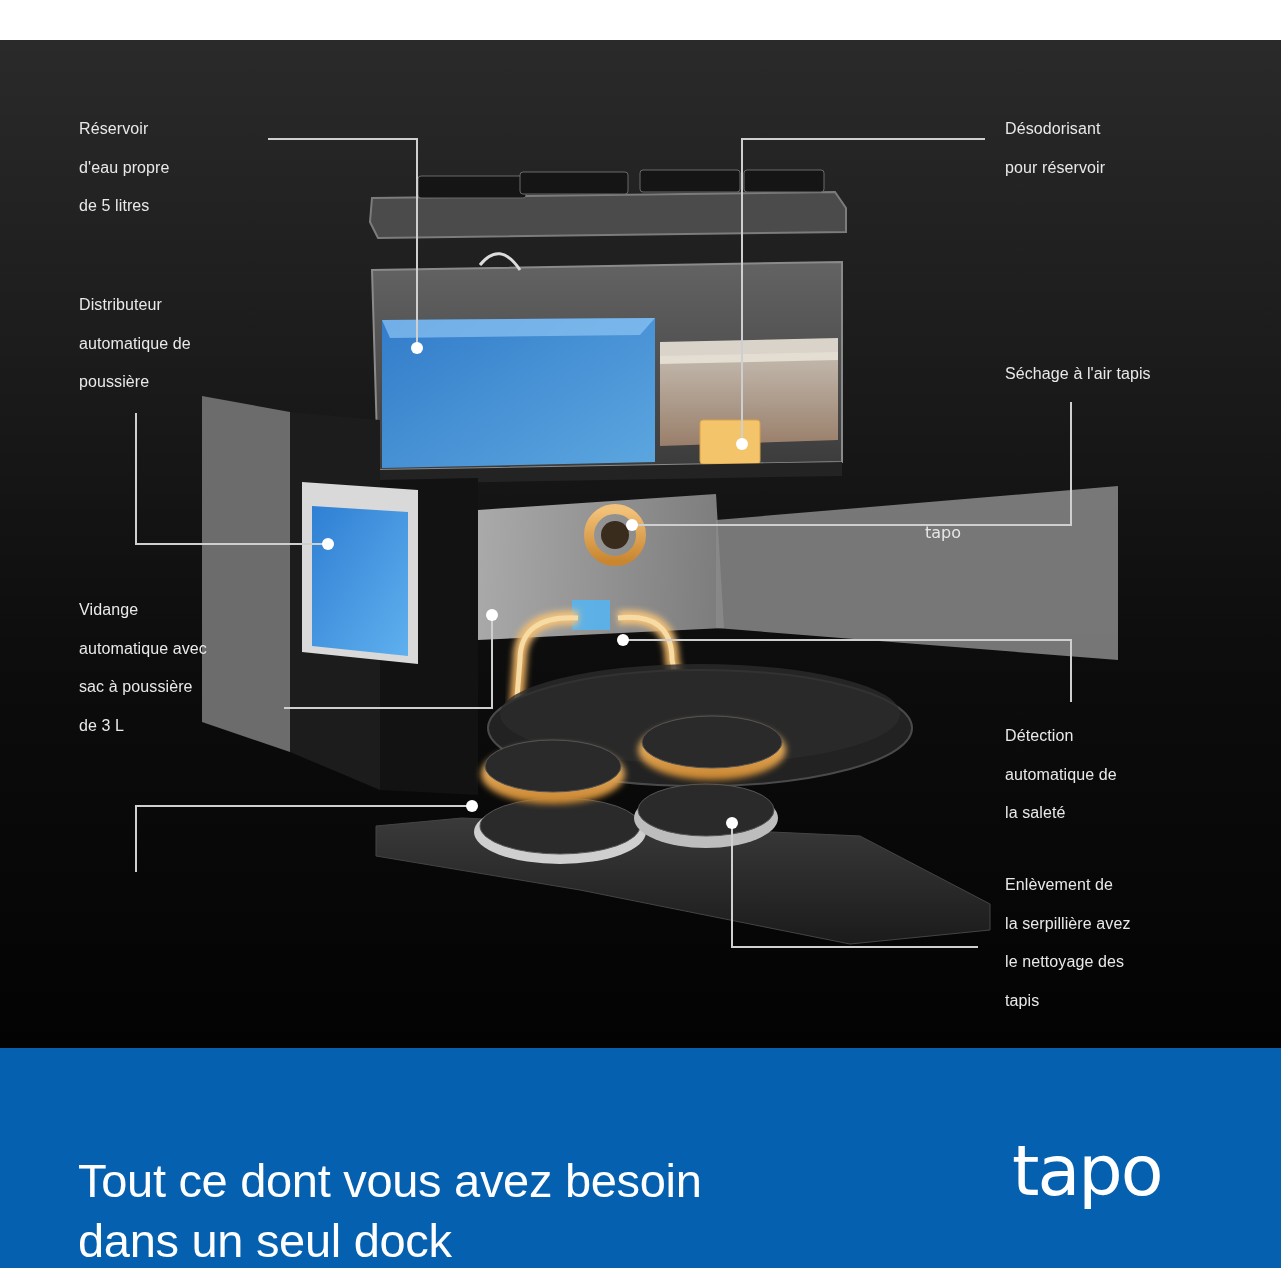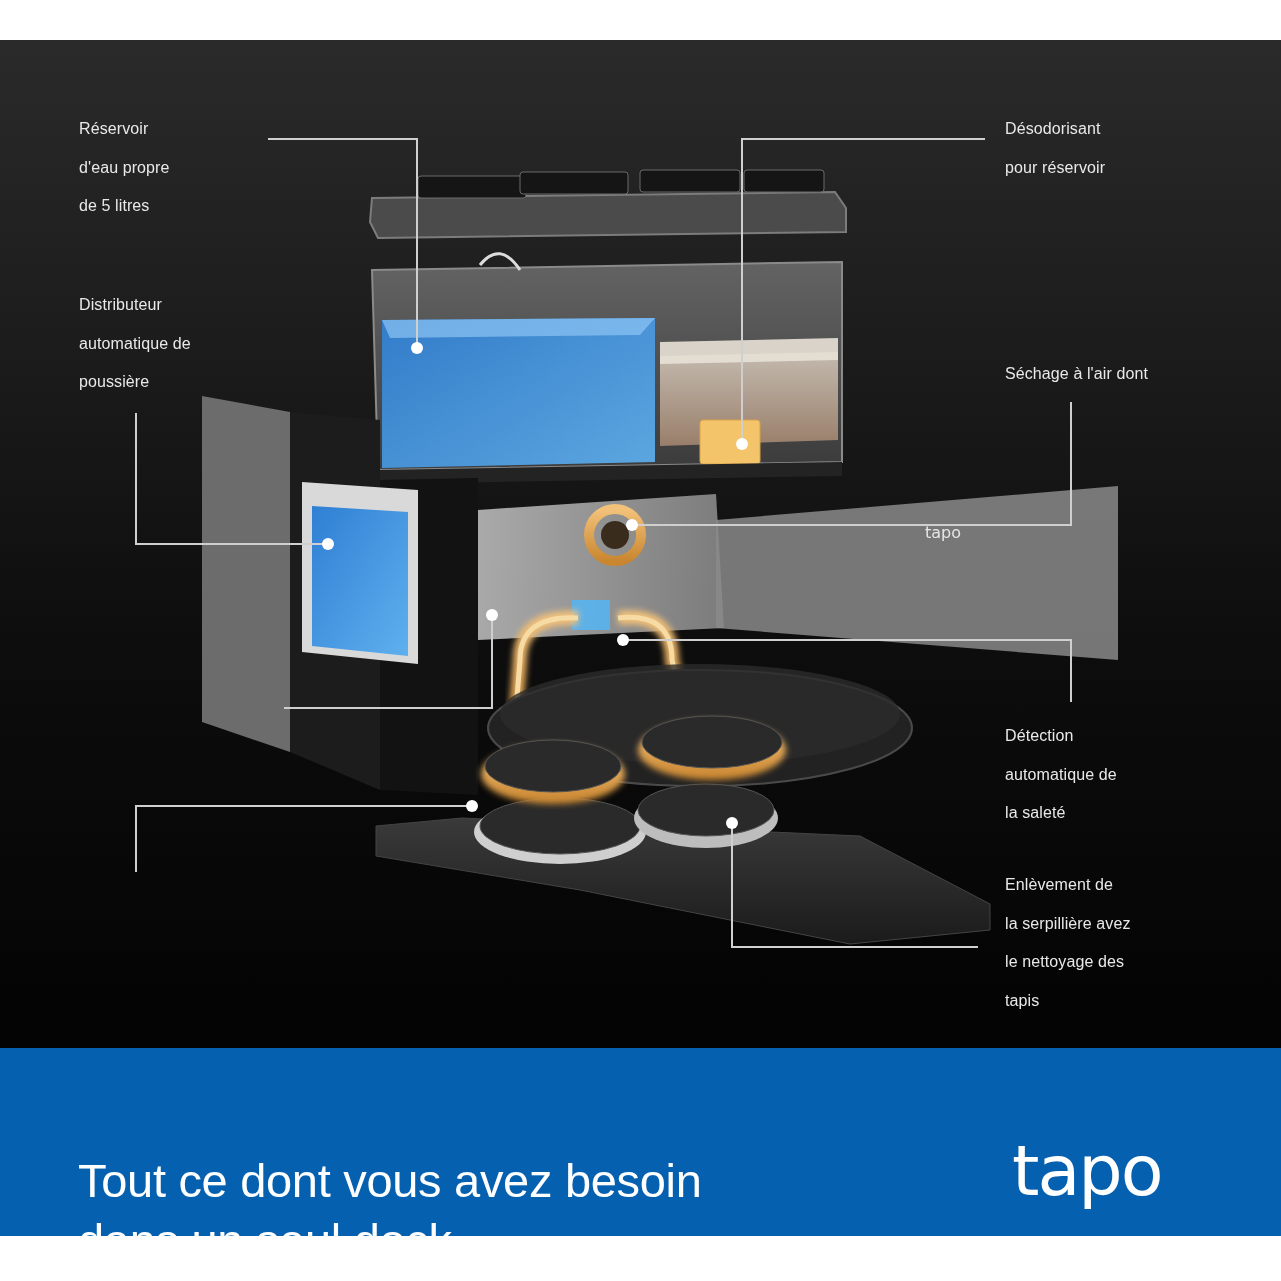--- a/index.html
+++ b/index.html
@@ -12,21 +12,21 @@
     position: absolute; left: 0; top: 40px; width: 1281px; height: 1008px;
     background: linear-gradient(180deg, #2a2a2a 0%, #1c1c1c 30%, #0d0d0d 60%, #030303 100%);
     overflow: hidden;
   }
   .hero svg.art { position: absolute; left: 0; top: 0; }
   .label {
     position: absolute; color: #e9e9e9; font-size: 16px; line-height: 38.5px;
     letter-spacing: 0.1px; white-space: pre-line;
   }
   .banner {
-    position: absolute; left: 0; top: 1048px; width: 1281px; height: 188px;
+    position: absolute; left: 0; top: 1048px; width: 1281px; height: 220px;
     background: #0560b0;
   }
   .banner-title {
     position: absolute; left: 78px; top: 72px; color: #ffffff;
     font-size: 47px; line-height: 60px; font-weight: normal;
     white-space: pre-line; letter-spacing: -0.3px;
   }
   .banner-logo {
     position: absolute; left: 1012px; top: 88px; color: #ffffff;
     font-size: 70px; line-height: 70px; letter-spacing: -2px;
@@ -152,21 +152,25 @@
   </svg>
 
   <div class="label" style="left:79px; top:70px;">Réservoir
 d'eau propre
 de 5 litres</div>
   <div class="label" style="left:1005px; top:70px;">Désodorisant
 pour réservoir</div>
   <div class="label" style="left:79px; top:246px;">Distributeur
 automatique de
 poussière</div>
-  <div class="label" style="left:1005px; top:315px;">Séchage à l'air dont</div>
+  <div class="label" style="left:1005px; top:315px;">Séchage à l'air tapis</div>
+  <div class="label" style="left:79px; top:551px;">Vidange
+automatique avec
+sac à poussière
+de 3 L</div>
   <div class="label" style="left:1005px; top:677px;">Détection
 automatique de
 la saleté</div>
   <div class="label" style="left:1005px; top:826px;">Enlèvement de
 la serpillière avez
 le nettoyage des
 tapis</div>
 </section>
 
 <section class="banner">

